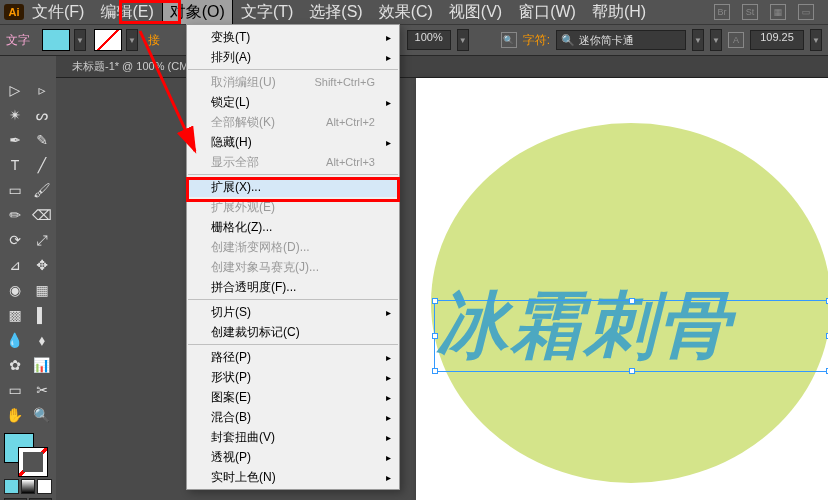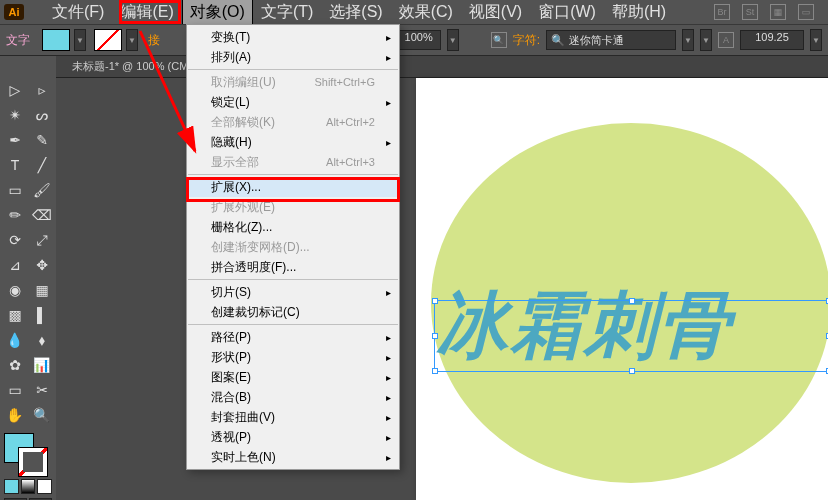--- a/index.html
+++ b/index.html
@@ -1,35 +1,35 @@
 <!DOCTYPE html>
 <html><head>
 <meta charset="utf-8">
 <style>
 * { margin: 0; padding: 0; box-sizing: border-box; font-family: "Microsoft YaHei", sans-serif; }
 body { width: 828px; height: 500px; background: #333333; overflow: hidden; position: relative; }
 
 .menubar { height: 24px; background: #535353; display: flex; align-items: center; padding: 0 4px; position: relative; z-index: 0; }
-.ai-logo { width: 20px; height: 16px; background: #321a00; border-radius: 3px; display: flex; align-items: center; justify-content: center; color: #ff9a00; font-size: 11px; font-weight: bold; margin-right: 20px; }
+.ai-logo { width: 20px; height: 16px; background: #321a00; border-radius: 3px; display: flex; align-items: center; justify-content: center; color: #ff9a00; font-size: 11px; font-weight: bold; margin-right: 0; }
 .menu-item { color: #e0e0e0; font-size: 16px; padding: 4px 8px; cursor: pointer; }
 .menu-item.active { background: #a0a0a0; color: #000; border: 1px solid #000; padding: 3px 7px; }
 .menubar-icons { margin-left: auto; display: flex; gap: 12px; padding-right: 10px; }
 .menubar-icon { width: 16px; height: 16px; border: 1px solid #888; display: flex; align-items: center; justify-content: center; color: #888; font-size: 9px; }
 
 .optionbar { height: 32px; background: #535353; border-top: 1px solid #383838; border-bottom: 1px solid #282828; display: flex; align-items: center; padding: 0 6px; gap: 4px; position: relative; z-index: 0; }
 .opt-label { color: #f9a8d4; font-size: 12px; margin-right: 8px; }
 .color-swatch { width: 28px; height: 22px; background: #6fd7e6; border: 1px solid #000; }
 .opt-dd { width: 12px; height: 22px; background: #3a3a3a; border: 1px solid #222; color: #999; font-size: 8px; display:flex; align-items:center; justify-content:center; }
 .stroke-swatch { width: 28px; height: 22px; background: linear-gradient(135deg, #fff 47%, #ff0000 47%, #ff0000 53%, #fff 53%); border: 1px solid #000; margin-left: 4px; }
 .opt-orange { color: #ff9a00; font-size: 12px; margin-left: 6px; }
 .zoom-box { margin-left: auto; display: flex; align-items: center; gap: 6px; }
 .zoom-input { width: 44px; height: 20px; background: #3a3a3a; border: 1px solid #222; color: #ddd; font-size: 11px; text-align: center; }
 .font-label { color: #ff9a00; font-size: 12px; }
 .font-box { width: 130px; height: 20px; background: #3a3a3a; border: 1px solid #222; color: #ddd; font-size: 11px; padding: 0 4px; display: flex; align-items: center; }
-.size-box { width: 64px; height: 20px; background: #3a3a3a; border: 1px solid #222; color: #ddd; font-size: 11px; text-align: center; }
+.size-box { width: 54px; height: 20px; background: #3a3a3a; border: 1px solid #222; color: #ddd; font-size: 11px; text-align: center; }
 
 .tabbar { height: 22px; background: #434343; border-bottom: 1px solid #222; display: flex; align-items: center; padding-left: 62px; position: relative; z-index: 0; }
 .tab { color: #ccc; font-size: 11px; padding: 0 10px; }
 
 .toolbox { position: absolute; left: 0; top: 56px; width: 56px; background: #535353; height: 444px; padding: 22px 2px 2px 2px; z-index: 3; }
 .tool-grid { display: grid; grid-template-columns: 26px 26px; gap: 1px; }
 .tool { width: 26px; height: 24px; background: #535353; display: flex; align-items: center; justify-content: center; color: #e0e0e0; font-size: 14px; cursor: pointer; }
 .fill-stroke { margin-top: 4px; position: relative; width: 52px; height: 46px; }
 .fs-fill { position: absolute; left: 2px; top: 2px; width: 30px; height: 30px; background: #6fd7e6; border: 1px solid #000; }
 .fs-stroke { position: absolute; left: 16px; top: 16px; width: 30px; height: 30px; background: #fff; border: 1px solid #000; }
@@ -213,20 +213,23 @@
     </div>
     <div class="dd-item disabled">
       <span>扩展外观(E)</span>
     </div>
     <div class="dd-item">
       <span>栅格化(Z)...</span>
     </div>
     <div class="dd-item disabled">
       <span>创建渐变网格(D)...</span>
     </div>
+    <div class="dd-item disabled">
+      <span>创建对象马赛克(J)...</span>
+    </div>
     <div class="dd-item">
       <span>拼合透明度(F)...</span>
     </div>
     <div class="dd-sep"></div>
     <div class="dd-item">
       <span>切片(S)</span>
       <span class="dd-arrow">▸</span>
     </div>
     <div class="dd-item">
       <span>创建裁切标记(C)</span>

